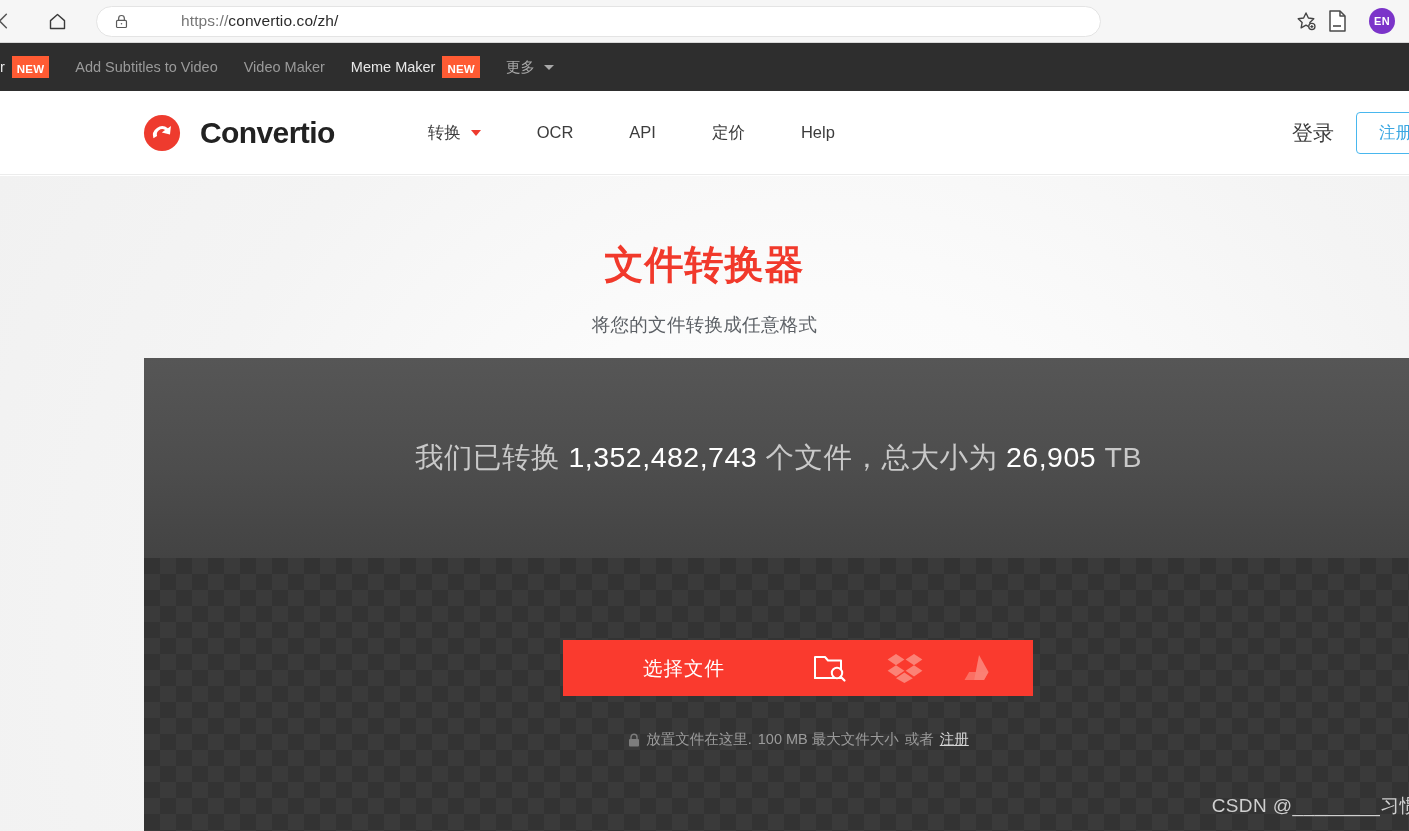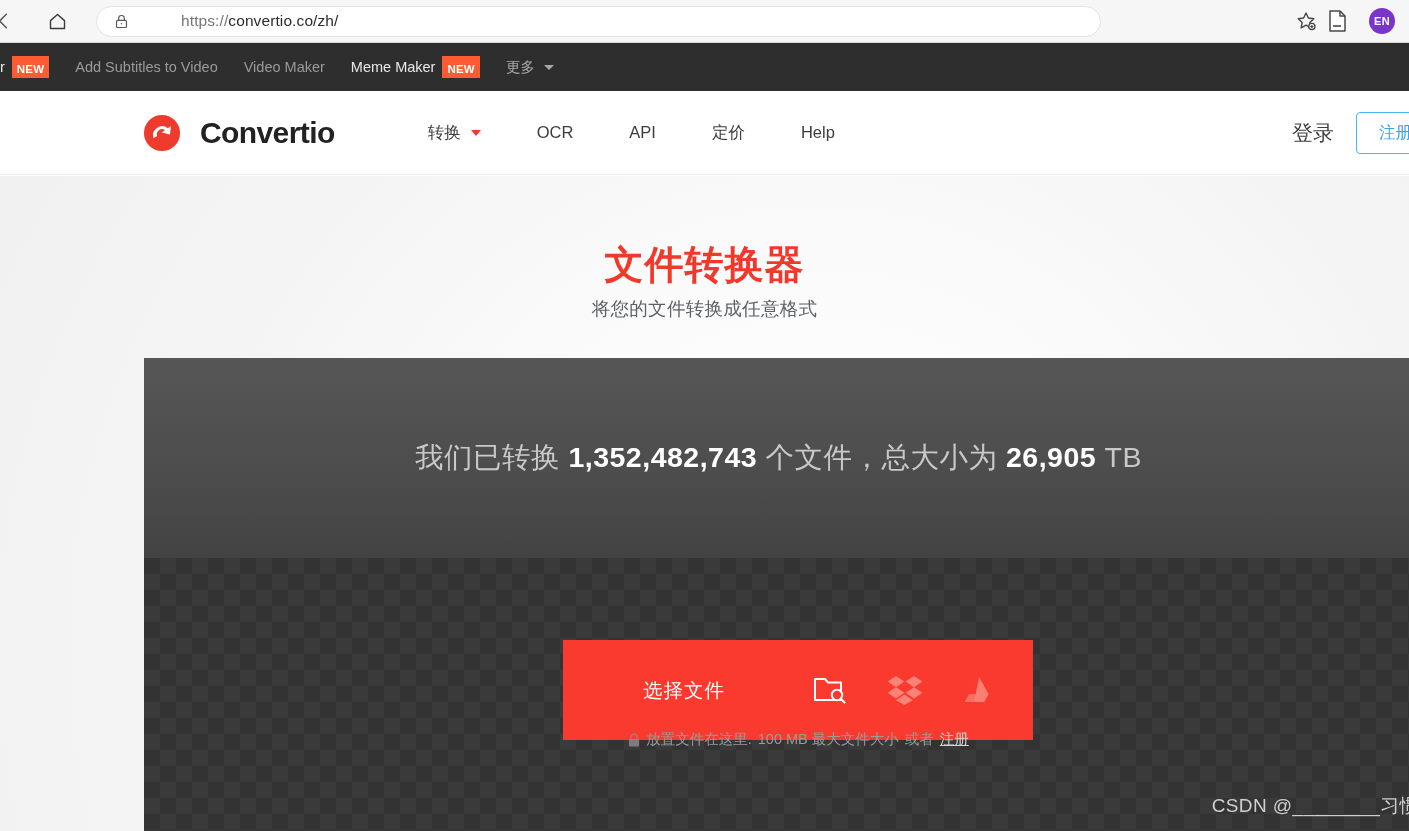--- a/index.html
+++ b/index.html
@@ -193,21 +193,21 @@
   .hero-title {
     text-align: center;
     margin-top: 62px;
     font-size: 39px;
     color: #f1392b;
     font-weight: bold;
     letter-spacing: 1px;
   }
   .hero-sub {
     text-align: center;
-    margin-top: 4px;
+    margin-top: 20px;
     font-size: 18.5px;
     color: #5d6166;
     letter-spacing: .3px;
   }
 
   
   .converter-panel {
     position: absolute;
     top: 358px;
     left: 144px;
@@ -225,40 +225,40 @@
   }
   .stats-line {
     font-size: 28.5px;
     color: #c9c9c9;
     letter-spacing: .5px;
     white-space: nowrap;
     margin-left: -40px;
   }
   .stats-line b {
     color: #ffffff;
-    font-weight: bold;
+    font-weight: normal;
   }
 
   .drop-zone {
     width: 100%;
     height: 273px;
     position: relative;
     background-color: #333333;
     background-image:
       linear-gradient(45deg, #3a3a3a 25%, transparent 25%, transparent 75%, #3a3a3a 75%),
       linear-gradient(45deg, #3a3a3a 25%, transparent 25%, transparent 75%, #3a3a3a 75%);
     background-size: 32px 32px;
     background-position: 0 0, 16px 16px;
   }
   .choose-row {
     position: absolute;
     top: 82px;
     left: 419px;
     width: 470px;
-    height: 100px;
+    height: 56px;
     background: #fa3a2e;
     display: flex;
     align-items: center;
   }
   .choose-label {
     color: #ffffff;
     font-size: 19.5px;
     margin-left: 80px;
     letter-spacing: 1px;
     white-space: nowrap;

